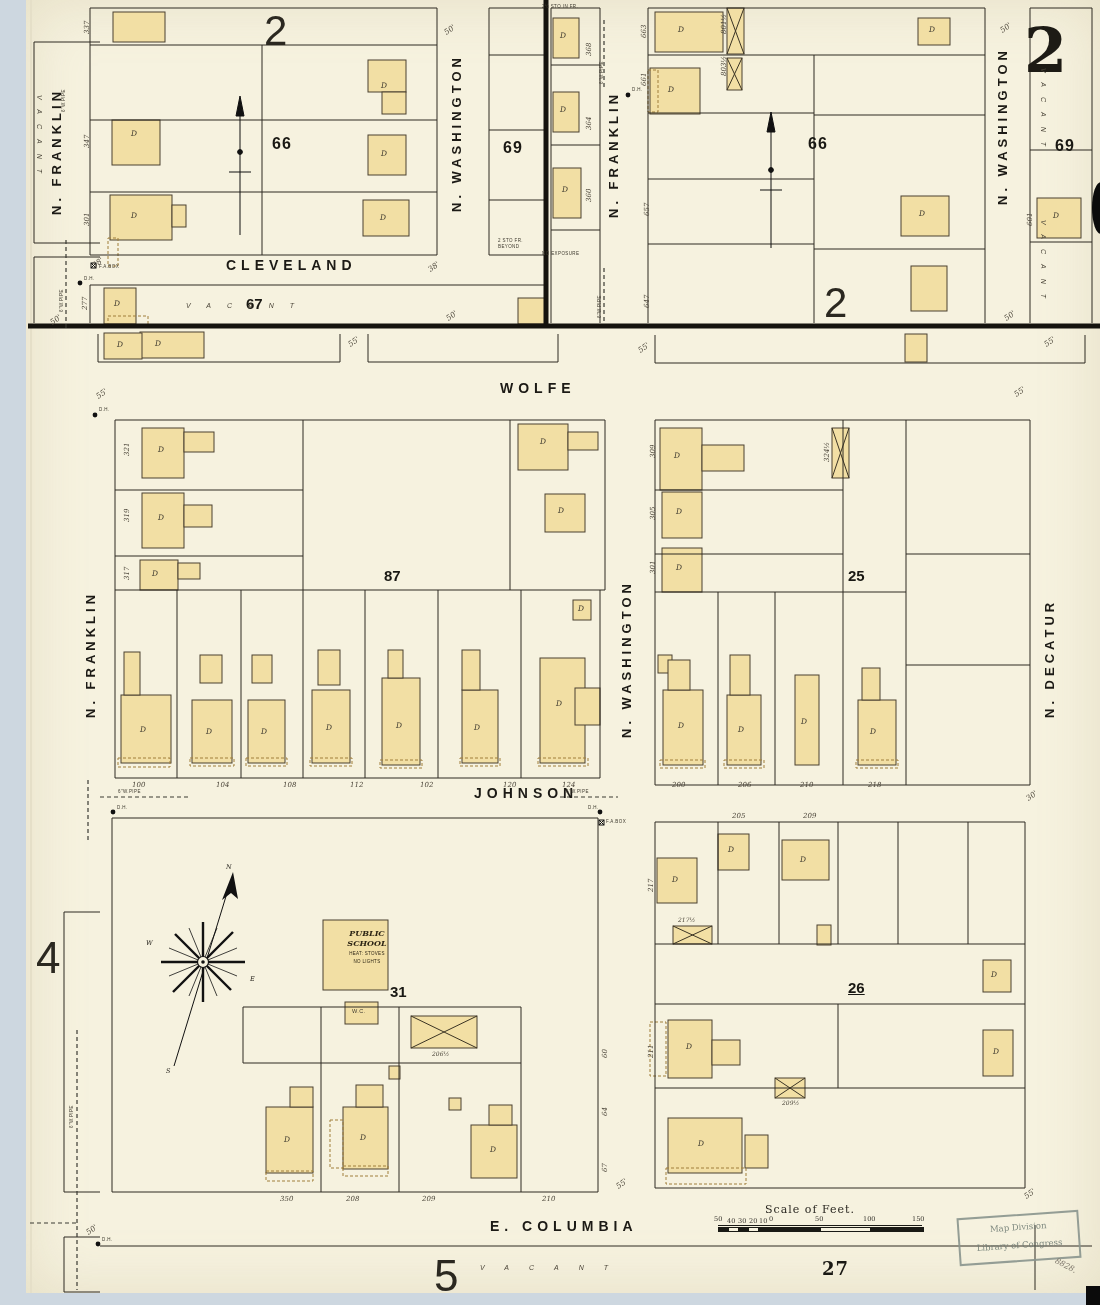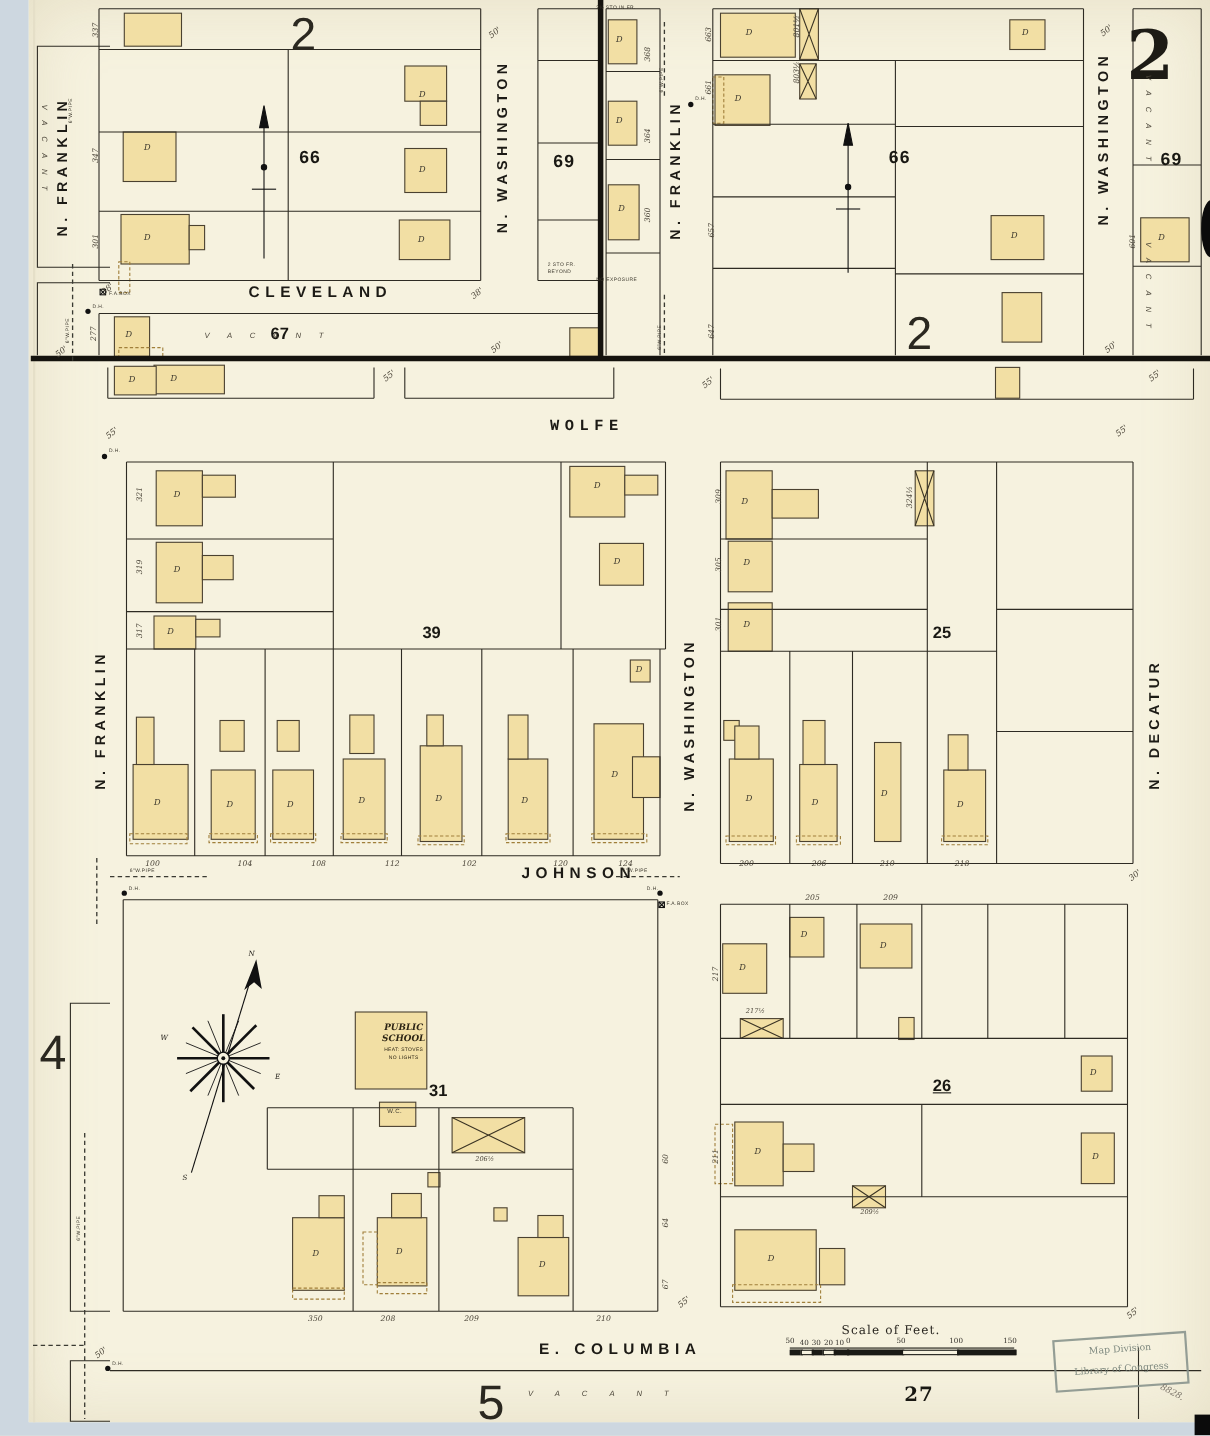--- a/index.html
+++ b/index.html
@@ -269,30 +269,30 @@
 
 
   <div class="t st rot" style="left:50px;top:215px;">N. FRANKLIN</div>
   <div class="t st rot" style="left:607px;top:218px;">N. FRANKLIN</div>
   <div class="t st rot" style="left:84px;top:718px;">N. FRANKLIN</div>
   <div class="t st rot" style="left:450px;top:212px;">N. WASHINGTON</div>
   <div class="t st rot" style="left:996px;top:205px;">N. WASHINGTON</div>
   <div class="t st rot" style="left:620px;top:738px;">N. WASHINGTON</div>
   <div class="t st rot" style="left:1043px;top:718px;">N. DECATUR</div>
   <div class="t sth" style="left:226px;top:258px;">CLEVELAND</div>
-  <div class="t sth" style="left:500px;top:381px;font-family:Liberation Mono, monospace;">WOLFE</div>
+  <div class="t sth" style="left:500px;top:381px;">WOLFE</div>
   <div class="t sth" style="left:474px;top:786px;">JOHNSON</div>
   <div class="t sth" style="left:490px;top:1219px;">E. COLUMBIA</div>
 
   <div class="t bn" style="left:272px;top:136px;">66</div>
   <div class="t bn" style="left:503px;top:140px;">69</div>
   <div class="t bn-sm" style="left:246px;top:296px;">67</div>
   <div class="t bn" style="left:808px;top:136px;">66</div>
   <div class="t bn" style="left:1055px;top:138px;">69</div>
-  <div class="t bn-sm" style="left:384px;top:568px;">39</div>
+  <div class="t bn-sm" style="left:384px;top:568px;">87</div>
   <div class="t bn-sm" style="left:848px;top:568px;">25</div>
   <div class="t bn-sm" style="left:390px;top:984px;">31</div>
   <div class="t bn-sm" style="left:848px;top:980px;text-decoration:underline;">26</div>
 
   <div class="t vacv" style="left:36px;top:95px;height:150px;">VACANT</div>
   <div class="t vach" style="left:186px;top:302px;">VACANT</div>
   <div class="t vacv" style="left:1040px;top:68px;height:95px;">VACANT</div>
   <div class="t vacv" style="left:1040px;top:220px;height:88px;">VACANT</div>
   <div class="t vach" style="left:480px;top:1264px;letter-spacing:20px;">VACANT</div>
 

